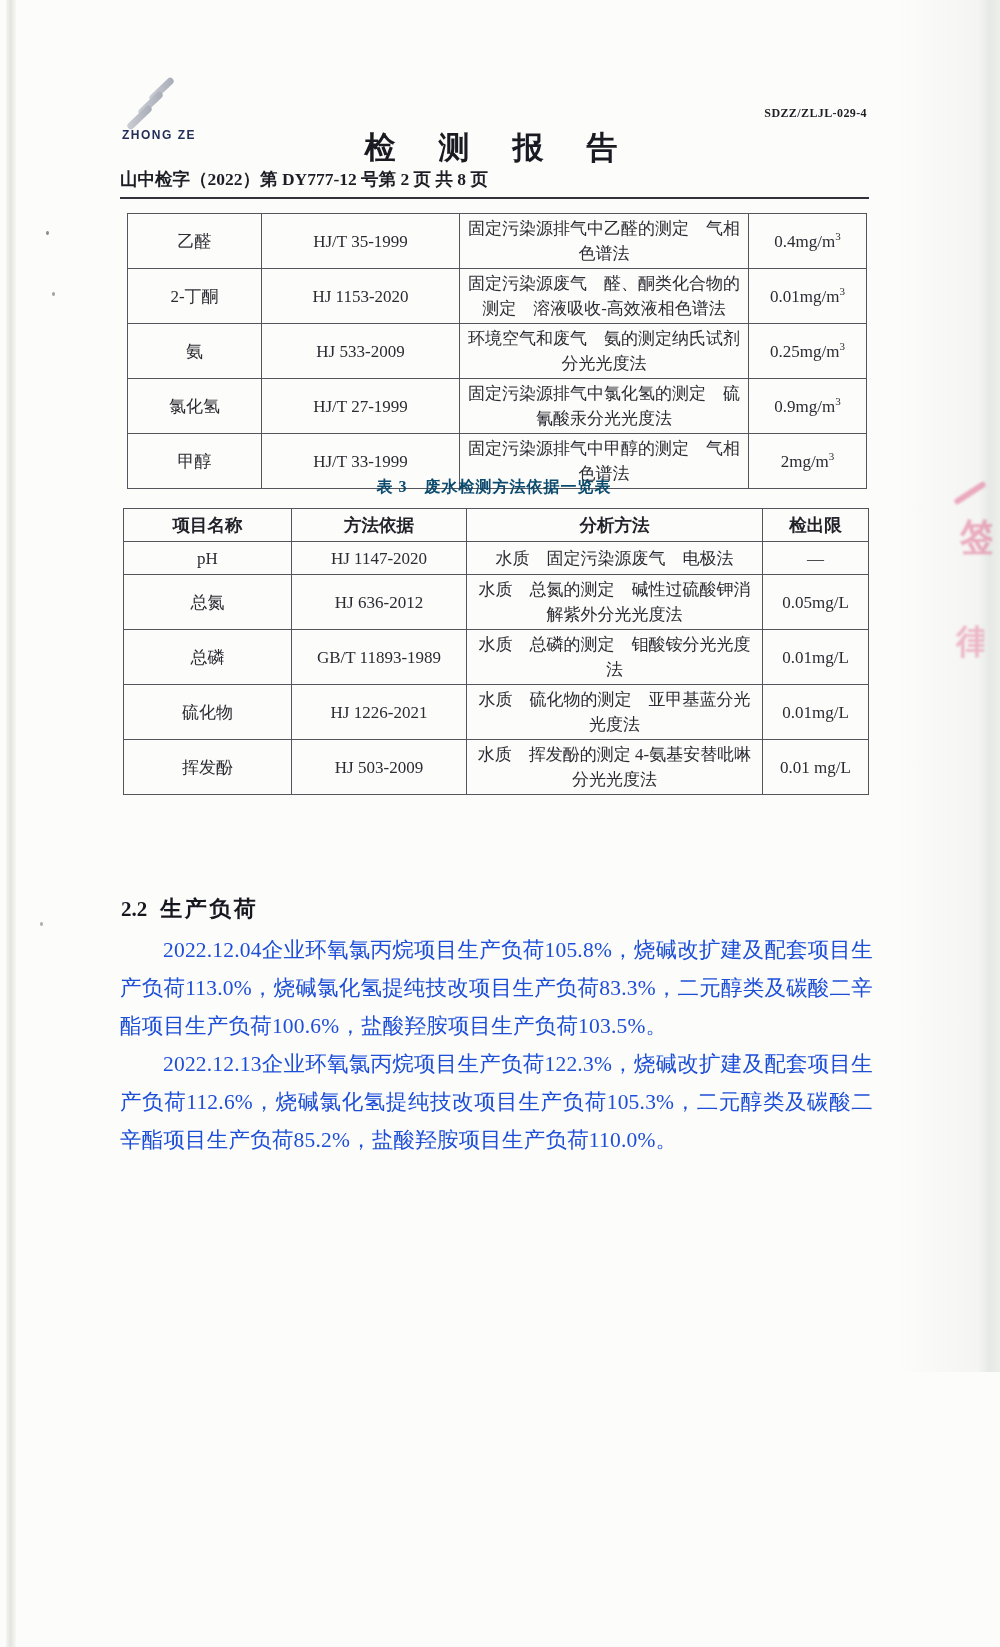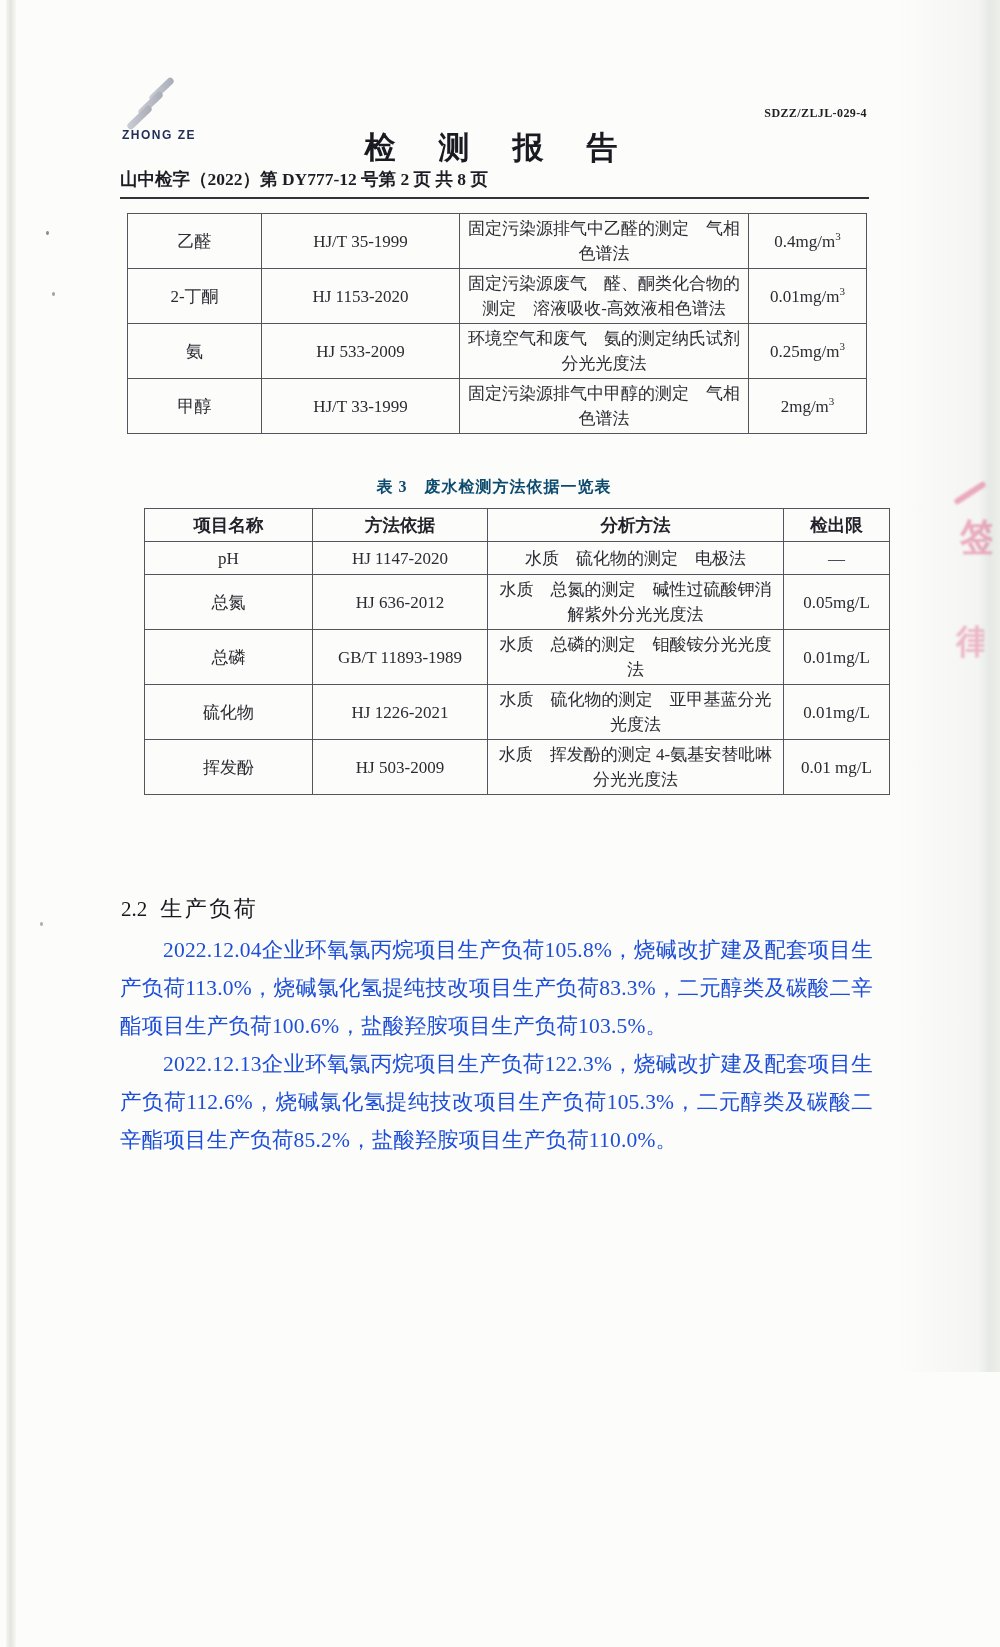--- a/index.html
+++ b/index.html
@@ -64,32 +64,32 @@
   table{border-collapse:collapse;table-layout:fixed;}
   td,th{
     border:1px solid #54545c;text-align:center;vertical-align:middle;
     font-size:17px;color:#2b2b33;line-height:25px;padding:2px 8px;
     overflow:hidden;
   }
   th{font-weight:bold;font-size:17.5px;color:#22222a;}
   sup{font-size:11px;line-height:0;}
   .t1{position:absolute;top:213px;left:127px;width:739px;}
   .t1 .c1{width:134px;} .t1 .c2{width:198px;} .t1 .c3{width:289px;} .t1 .c4{width:118px;}
-  .t3{position:absolute;top:508px;left:123px;width:745px;margin-left:21px;}
+  .t3{position:absolute;top:508px;left:123px;width:745px;}
   .t3 .c1{width:168px;} .t3 .c2{width:175px;} .t3 .c3{width:296px;} .t3 .c4{width:106px;}
   .rh50{height:50px;} .rh33{height:33px;} .rh37{height:37px;}
 
   .table3-caption{
     position:absolute;top:477px;left:120px;right:132px;text-align:center;
     font-weight:bold;font-size:16px;letter-spacing:1px;color:#0c4a6e;
   }
 
   
   .section-heading{
-    position:absolute;top:894px;left:121px;color:#17171f;font-weight:normal;white-space:nowrap;
+    position:absolute;top:894px;left:121px;color:#17171f;font-weight:bold;white-space:nowrap;
   }
   .sec-num{font-size:21px;margin-right:13px;}
   .sec-title{font-size:22px;letter-spacing:2.5px;}
   .paragraphs{
     position:absolute;top:931px;left:120px;width:753px;
     font-size:21.5px;line-height:38px;color:#1d4ed8;
     text-align:justify;
   }
   .paragraphs p{margin:0;text-indent:2em;letter-spacing:.2px;}
 
@@ -147,20 +147,26 @@
     <td>2-丁酮</td>
     <td>HJ 1153-2020</td>
     <td>固定污染源废气　醛、酮类化合物的测定　溶液吸收-高效液相色谱法</td>
     <td><span>0.01mg/m</span><sup>3</sup></td>
   </tr>
   <tr class="rh50">
     <td>氨</td>
     <td>HJ 533-2009</td>
     <td>环境空气和废气　氨的测定纳氏试剂分光光度法</td>
     <td><span>0.25mg/m</span><sup>3</sup></td>
+  </tr>
+  <tr class="rh50">
+    <td>氯化氢</td>
+    <td>HJ/T 27-1999</td>
+    <td>固定污染源排气中氯化氢的测定　硫氰酸汞分光光度法</td>
+    <td><span>0.9mg/m</span><sup>3</sup></td>
   </tr>
   <tr class="rh50">
     <td>甲醇</td>
     <td>HJ/T 33-1999</td>
     <td>固定污染源排气中甲醇的测定　气相色谱法</td>
     <td><span>2mg/m</span><sup>3</sup></td>
   </tr>
 </tbody>
   </table>
 
@@ -175,21 +181,21 @@
   <tbody>
       <tr class="rh33">
     <th>项目名称</th>
     <th>方法依据</th>
     <th>分析方法</th>
     <th>检出限</th>
   </tr>
   <tr class="rh33">
     <td>pH</td>
     <td>HJ 1147-2020</td>
-    <td>水质　硫化物的测定　电极法</td>
+    <td>水质　固定污染源废气　电极法</td>
     <td>—</td>
   </tr>
   <tr class="rh50">
     <td>总氮</td>
     <td>HJ 636-2012</td>
     <td>水质　总氮的测定　碱性过硫酸钾消解紫外分光光度法</td>
     <td>0.05mg/L</td>
   </tr>
   <tr class="rh37">
     <td>总磷</td>

